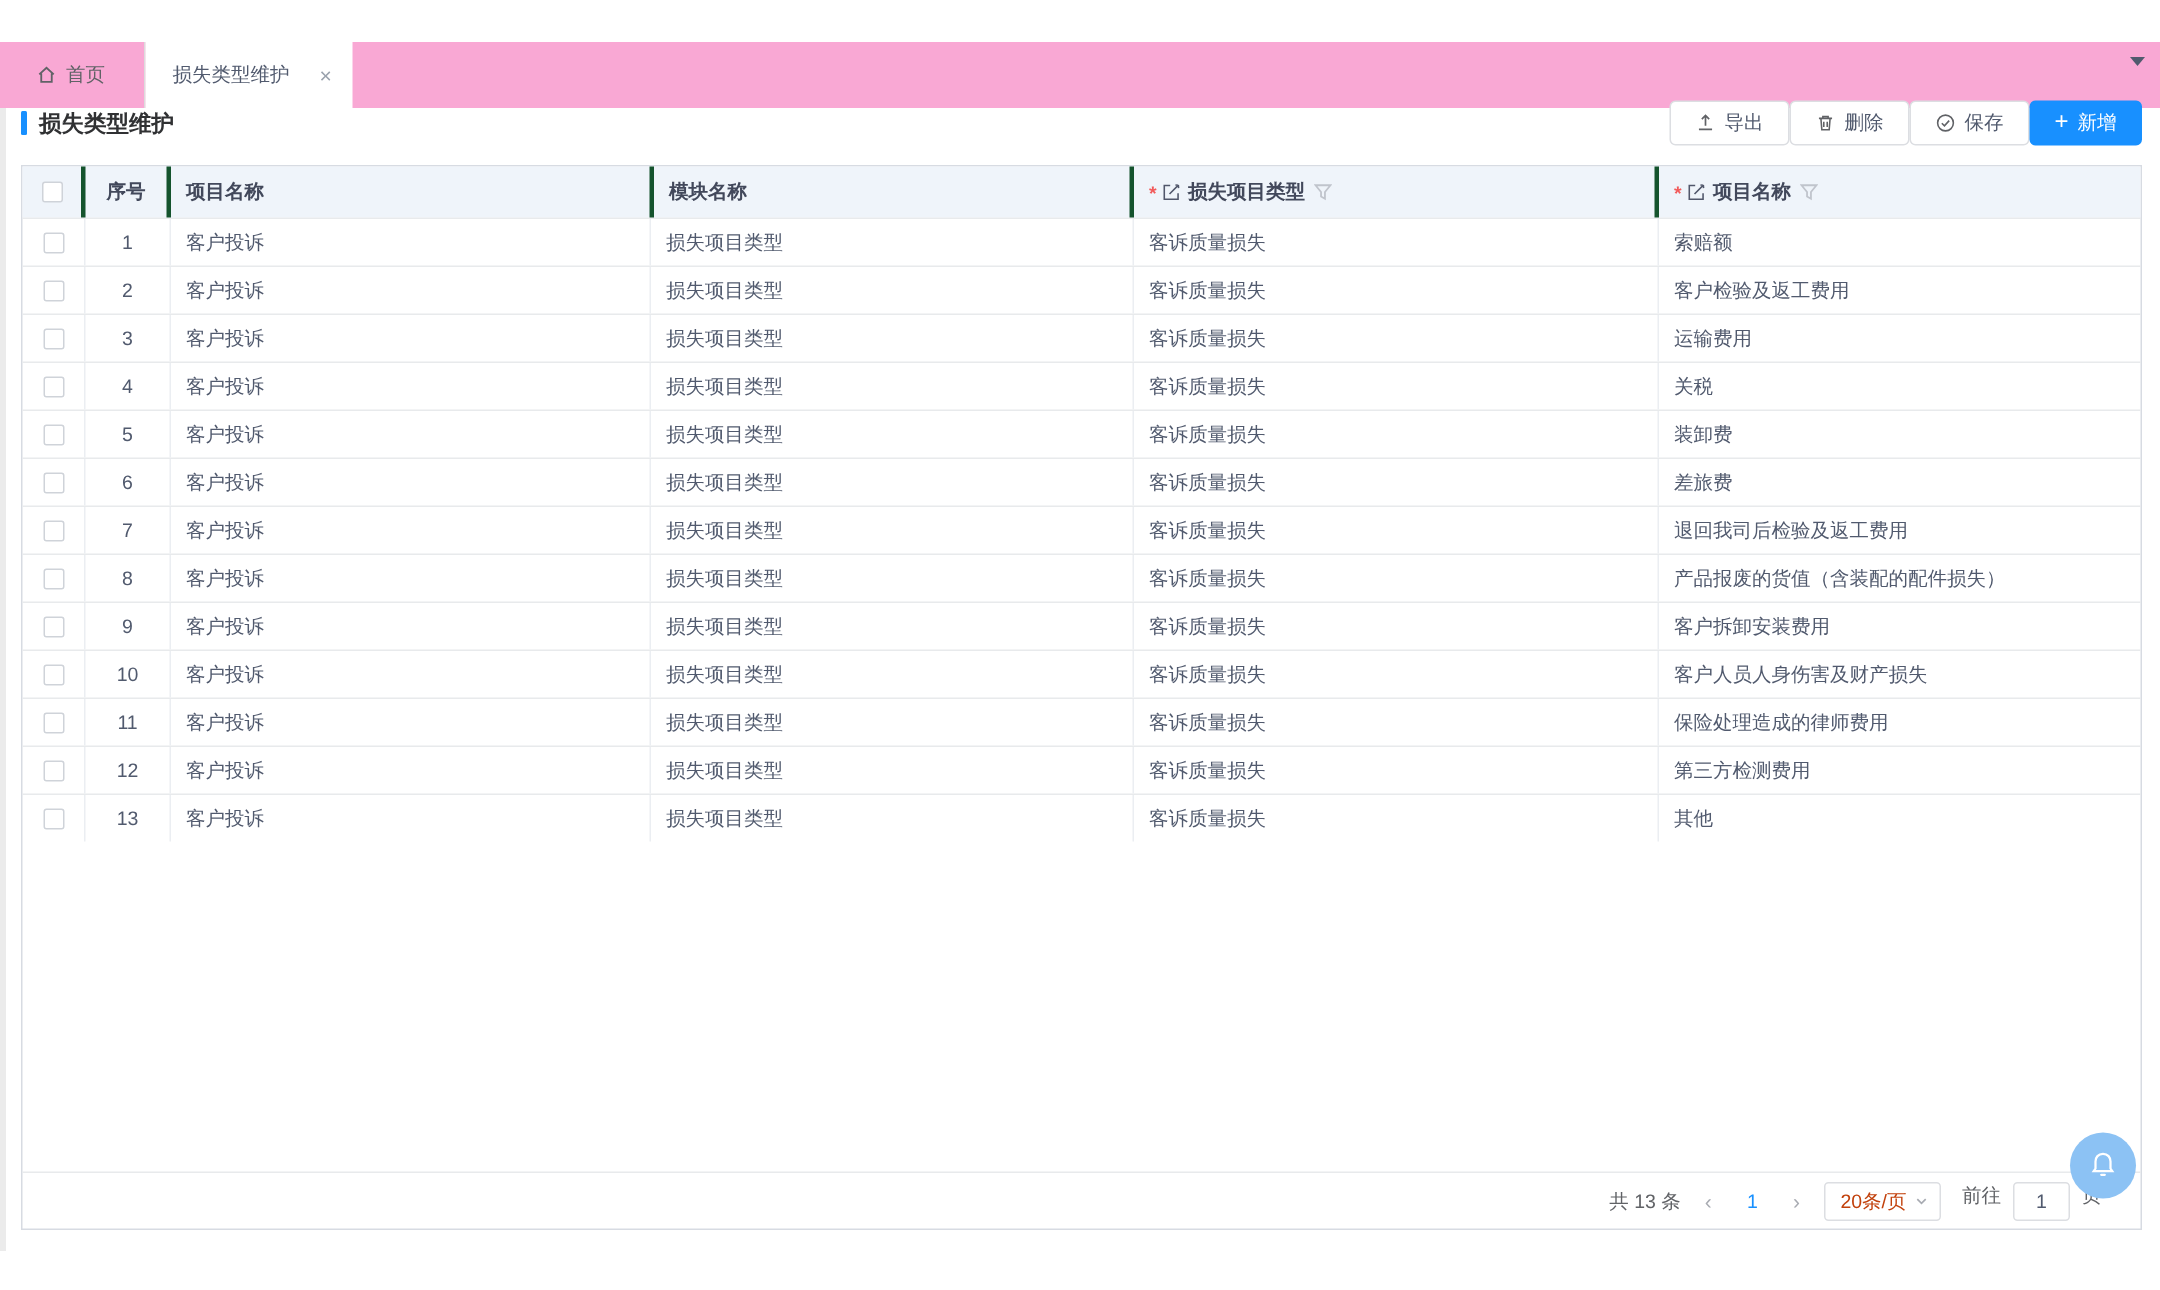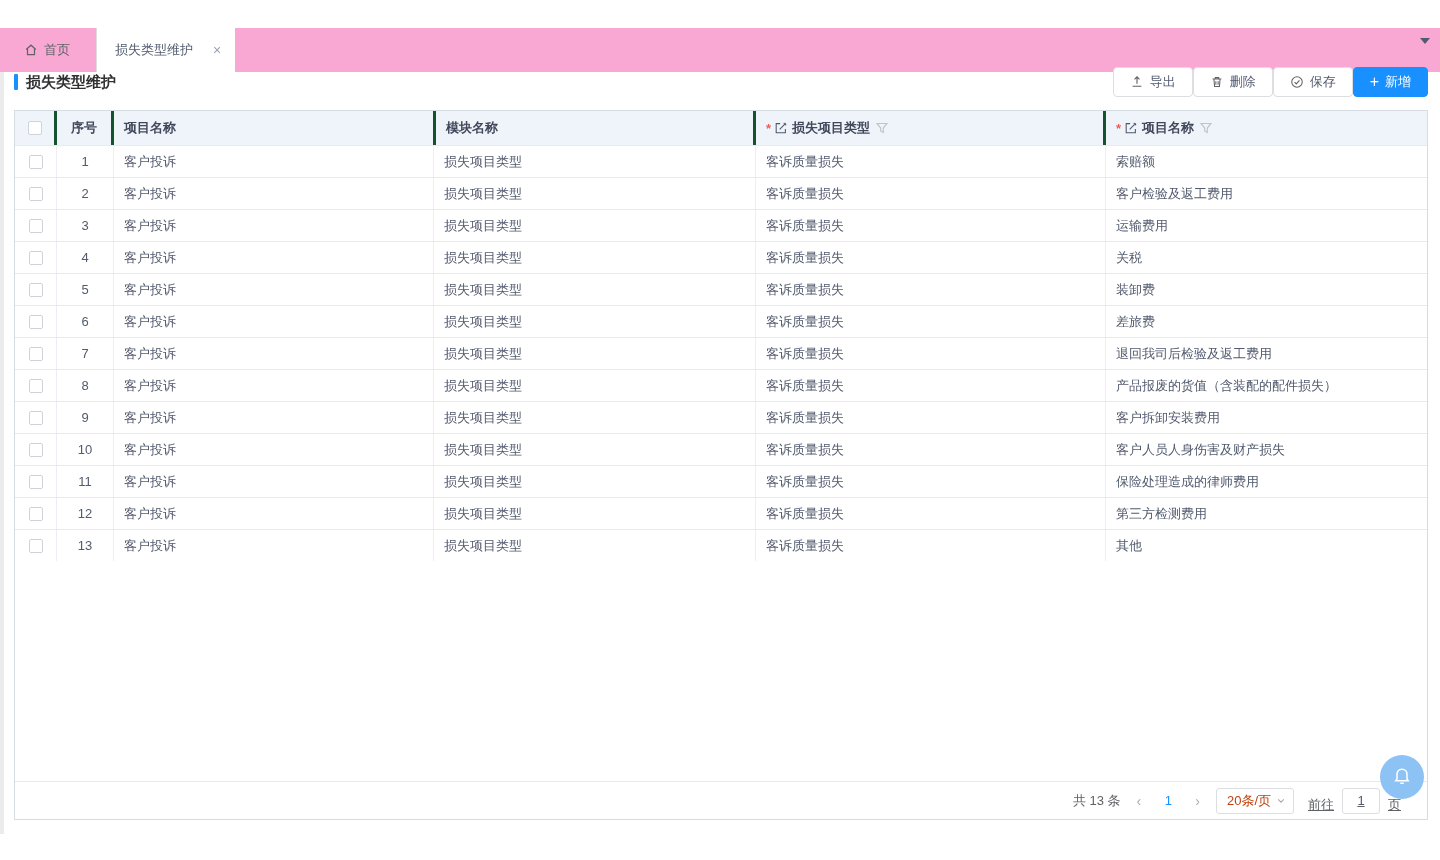--- a/index.html
+++ b/index.html
@@ -52,21 +52,21 @@
   .funnel-ico { width:12px; height:12px; margin-left:6px; }
 
   
   .tfoot { position:absolute; left:0; bottom:0; width:100%; height:38px; border-top:1px solid #e8eaec;
            display:flex; align-items:center; justify-content:flex-end; gap:14px; padding-right:26px; font-size:13px; color:#606266; }
   .pg-arrow { color:#a8abb2; font-size:14px; cursor:pointer; padding:0 2px; }
   .pg-num { color:#1890ff; min-width:22px; text-align:center; cursor:pointer; }
   .pg-size { display:flex; align-items:center; gap:6px; border:1px solid #dcdee2; border-radius:3px;
              height:26px; padding:0 8px 0 10px; cursor:pointer; color:#c2410c; }
   .pg-size .caret { width:8px; height:8px; }
-  .pg-goto { display:flex; align-items:flex-end; gap:8px;text-decoration:underline; }
+  .pg-goto { display:flex; align-items:flex-start; gap:8px; }
   .pg-input { width:38px; height:26px; border:1px solid #dcdee2; border-radius:3px; text-align:center;
               font-size:13px; color:#515a6e; font-family:inherit; }
 
   
   .bell-fab { position:absolute; left:1380px; top:755px; width:44px; height:44px; border-radius:50%;
               background:#8cc2f4; display:flex; align-items:center; justify-content:center; cursor:pointer; }
   .bell-fab svg { width:22px; height:22px; }
 </style>
 </head>
 <body>

